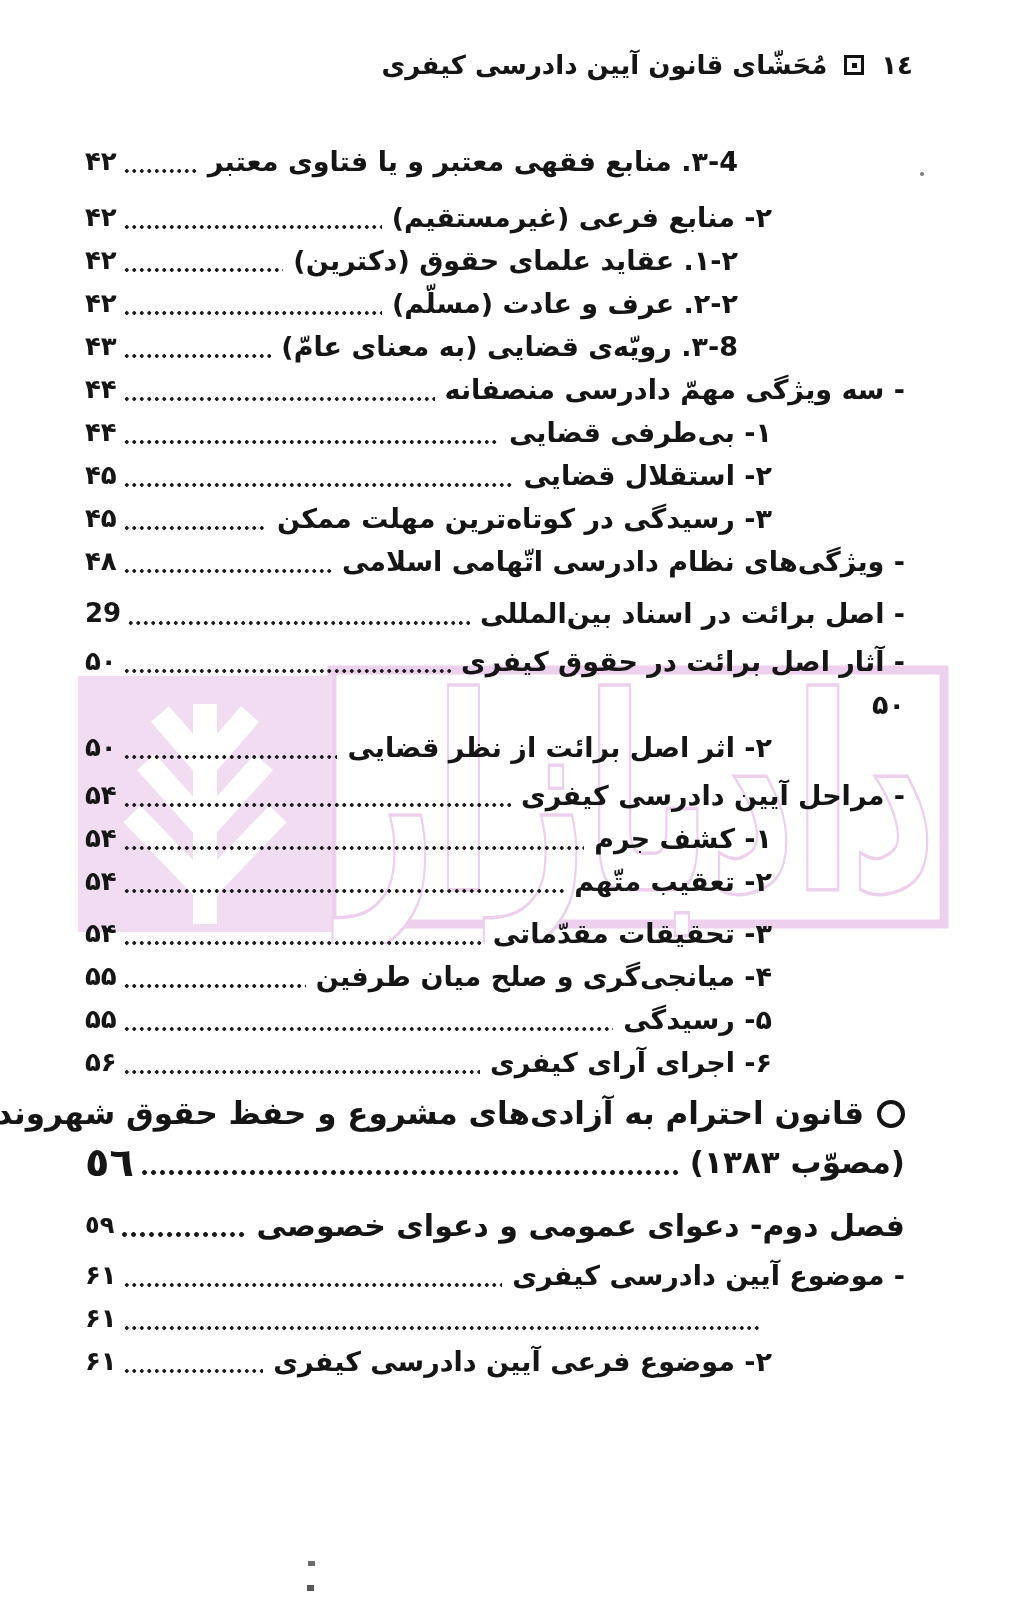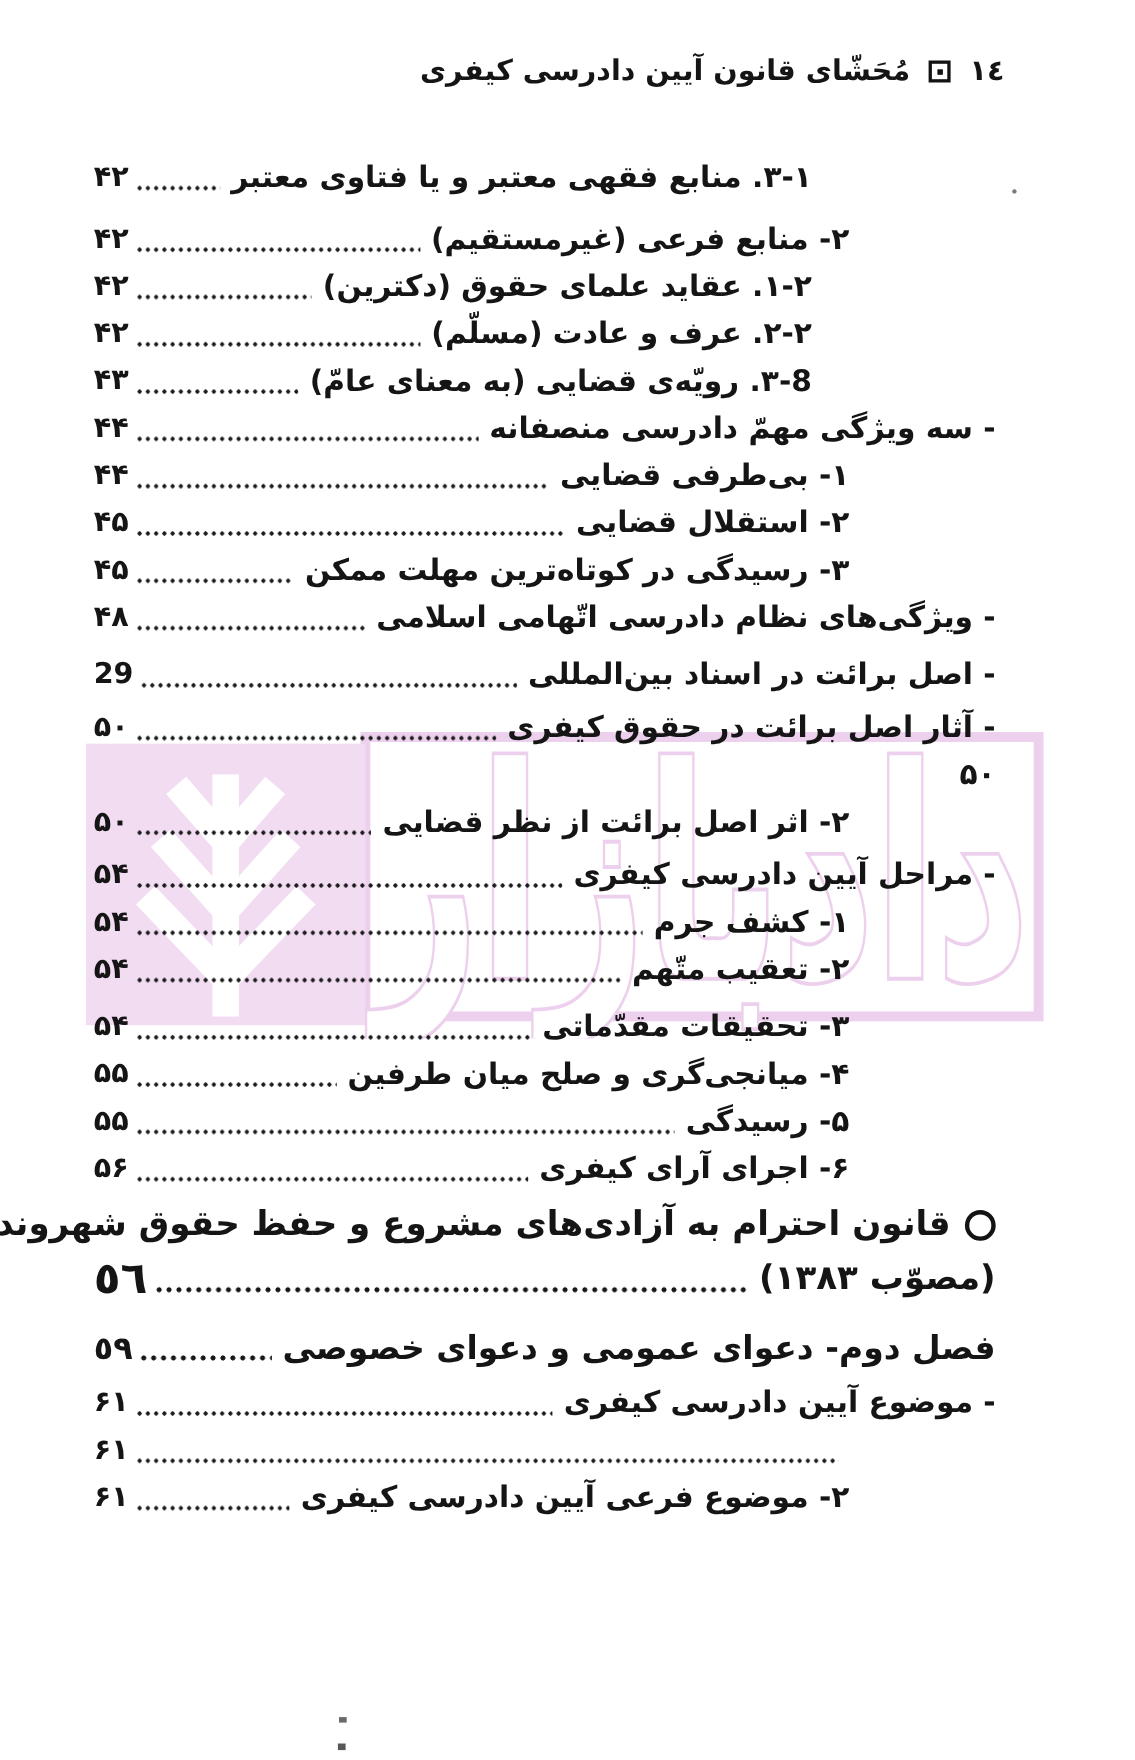--- a/index.html
+++ b/index.html
@@ -43,21 +43,21 @@
   .ind1{padding-right:133px;}
   .ind2{padding-right:167px;}
   .sp-xs{margin-top:5px;}
   .sp-sm{margin-top:9px;}
   .sp-md{margin-top:13px;}
   .sp-lg{margin-top:15px;}
   .justify .label{word-spacing:7px;}
   .heading{height:49px;line-height:49px;font-size:31px;}
   .heading .page-num{font-size:40px;}
   .chapter{height:47px;line-height:47px;font-size:30px;}
-  .chapter .page-num{font-size:29px;}
+  .chapter .page-num{font-size:24px;}
   .heading .leader,.chapter .leader{
     background-image:radial-gradient(circle,#161616 2.1px,transparent 2.5px);
     background-size:9px 9px;
     background-position:left bottom 10px;
   }
   .bullet{
     width:20px;height:20px;border:4.5px solid #141414;border-radius:50%;
     margin-left:13px;flex:0 0 auto;box-sizing:content-box;
   }
   
@@ -90,21 +90,21 @@
       <line x1="135" y1="192" x2="194" y2="126"></line>
       <line x1="135" y1="254" x2="62" y2="178"></line>
       <line x1="135" y1="254" x2="208" y2="178"></line>
     </g>
     <text x="568" y="252" font-size="265" font-weight="bold" text-anchor="middle" textLength="595" lengthAdjust="spacingAndGlyphs" fill="#ffffff" stroke-width="7" paint-order="stroke" font-family="DejaVu Sans, sans-serif" direction="rtl" stroke="#edd0ed">دادبازار</text>
   </svg>
 
   <div class="toc">
       <div class="row ind2">
 
-    <span class="label">۱‏-۳. منابع فقهی معتبر و یا فتاوی معتبر</span>
+    <span class="label">4‏-۳. منابع فقهی معتبر و یا فتاوی معتبر</span>
     <span class="leader"></span>
     <span class="page-num">۴۲</span>
   </div>
       <div class="row ind1 sp-md">
 
     <span class="label">۲- منابع فرعی (غیرمستقیم)</span>
     <span class="leader"></span>
     <span class="page-num">۴۲</span>
   </div>
       <div class="row ind2">

